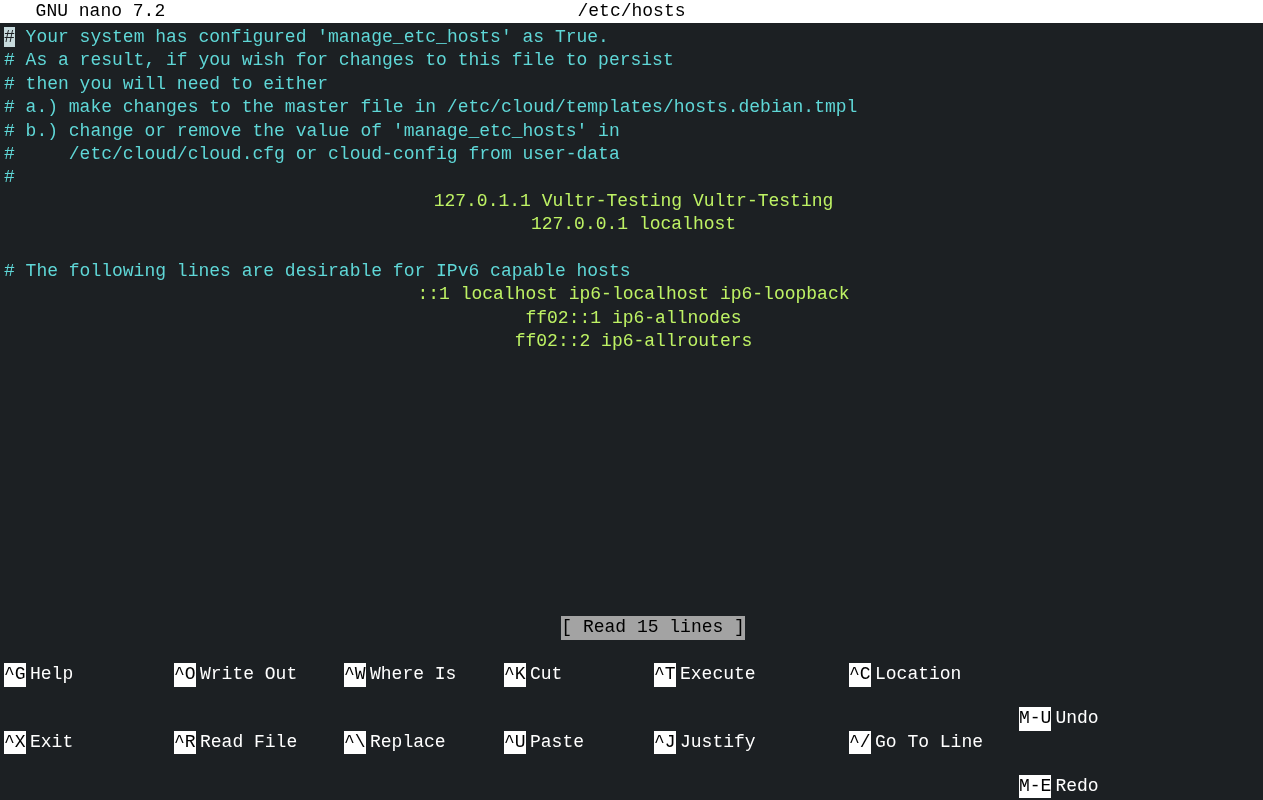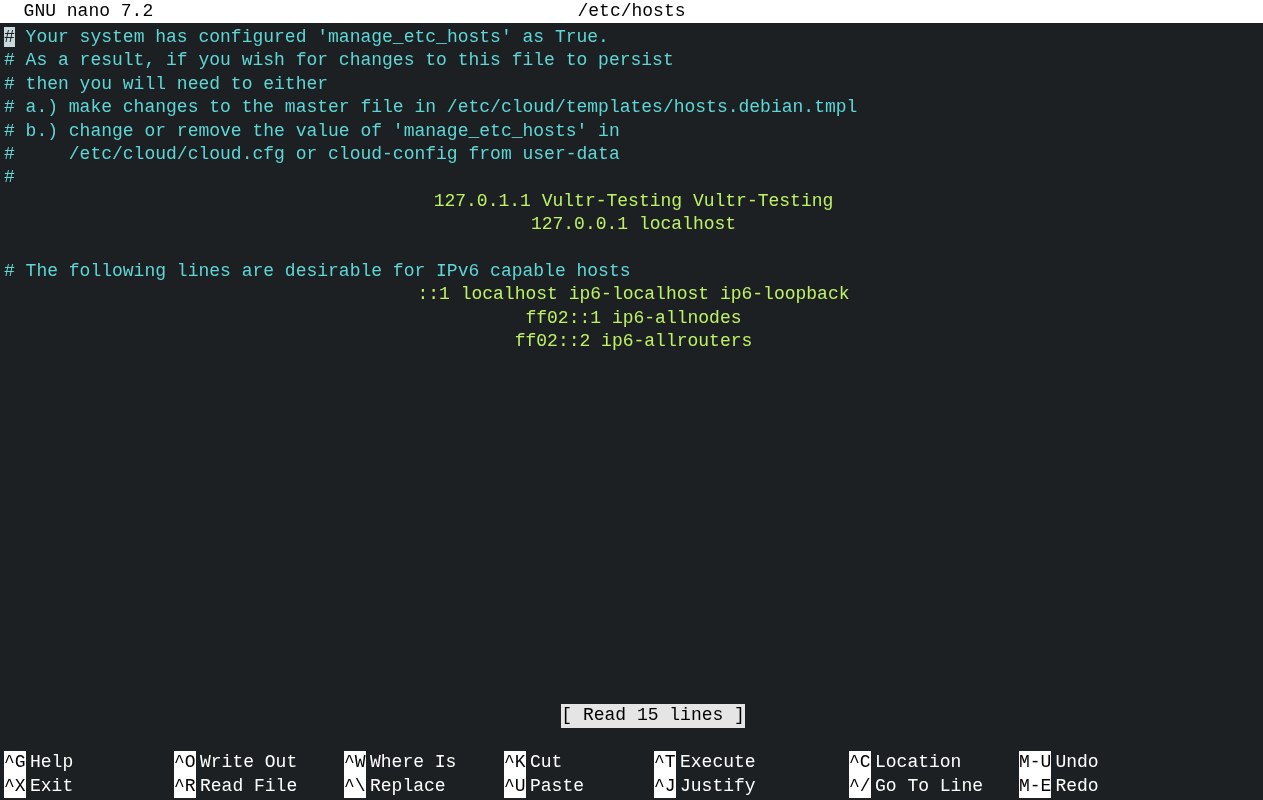--- a/index.html
+++ b/index.html
@@ -21,21 +21,21 @@
     .titlebar {
       background-color: #ffffff;
       color: #000000;
       display: flex;
       width: 100%;
       height: 23px;
       line-height: 23px;
       white-space: pre;
     }
     .titlebar-left {
-      padding-left: 2px;
+      padding-left: 14px;
     }
     .titlebar-center {
       position: absolute;
       left: 50%;
       transform: translateX(-50%);
     }
     .editor-area {
       padding: 3px 0 0 4px;
       white-space: pre;
     }
@@ -54,21 +54,21 @@
       position: absolute;
       bottom: 0;
       left: 0;
       width: 100%;
     }
     .status-line {
       text-align: center;
       white-space: pre;
     }
     .status-box {
-      background-color: #e5e5e5;
+      background-color: #a3a3a3;
       color: #000000;
       display: inline-block;
     }
     .shortcuts {
       display: flex;
       flex-direction: column;
       padding: 0 4px 2px 4px;
     }
     .shortcut-row {
       display: flex;
@@ -89,21 +89,21 @@
       color: #ffffff;
       padding-left: 4px;
       text-align: center;
     }
     .col-0 { width: 170px; }
     .col-1 { width: 170px; }
     .col-2 { width: 160px; }
     .col-3 { width: 150px; }
     .col-4 { width: 195px; }
     .col-5 { width: 170px; }
-    .col-6 { width: 120px; }
+    .col-6 { width: 120px; margin-top: 44px; }
   </style>
 </head>
 <body>
 
 <div class="titlebar">
   <span class="titlebar-left">  GNU nano 7.2</span>
   <span class="titlebar-center">/etc/hosts</span>
 </div>
 
 <div class="editor-area" id="editor-area"><div class="comment"><span class="cursor">#</span><span> Your system has configured 'manage_etc_hosts' as True.</span></div><div class="comment"># As a result, if you wish for changes to this file to persist</div><div class="comment"># then you will need to either</div><div class="comment"># a.) make changes to the master file in /etc/cloud/templates/hosts.debian.tmpl</div><div class="comment"># b.) change or remove the value of 'manage_etc_hosts' in</div><div class="comment">#     /etc/cloud/cloud.cfg or cloud-config from user-data</div><div class="comment">#</div><div class="normal-text">127.0.1.1 Vultr-Testing Vultr-Testing</div><div class="normal-text">127.0.0.1 localhost</div><div class="normal-text">&nbsp;</div><div class="comment"># The following lines are desirable for IPv6 capable hosts</div><div class="normal-text">::1 localhost ip6-localhost ip6-loopback</div><div class="normal-text">ff02::1 ip6-allnodes</div><div class="normal-text">ff02::2 ip6-allrouters</div></div>

